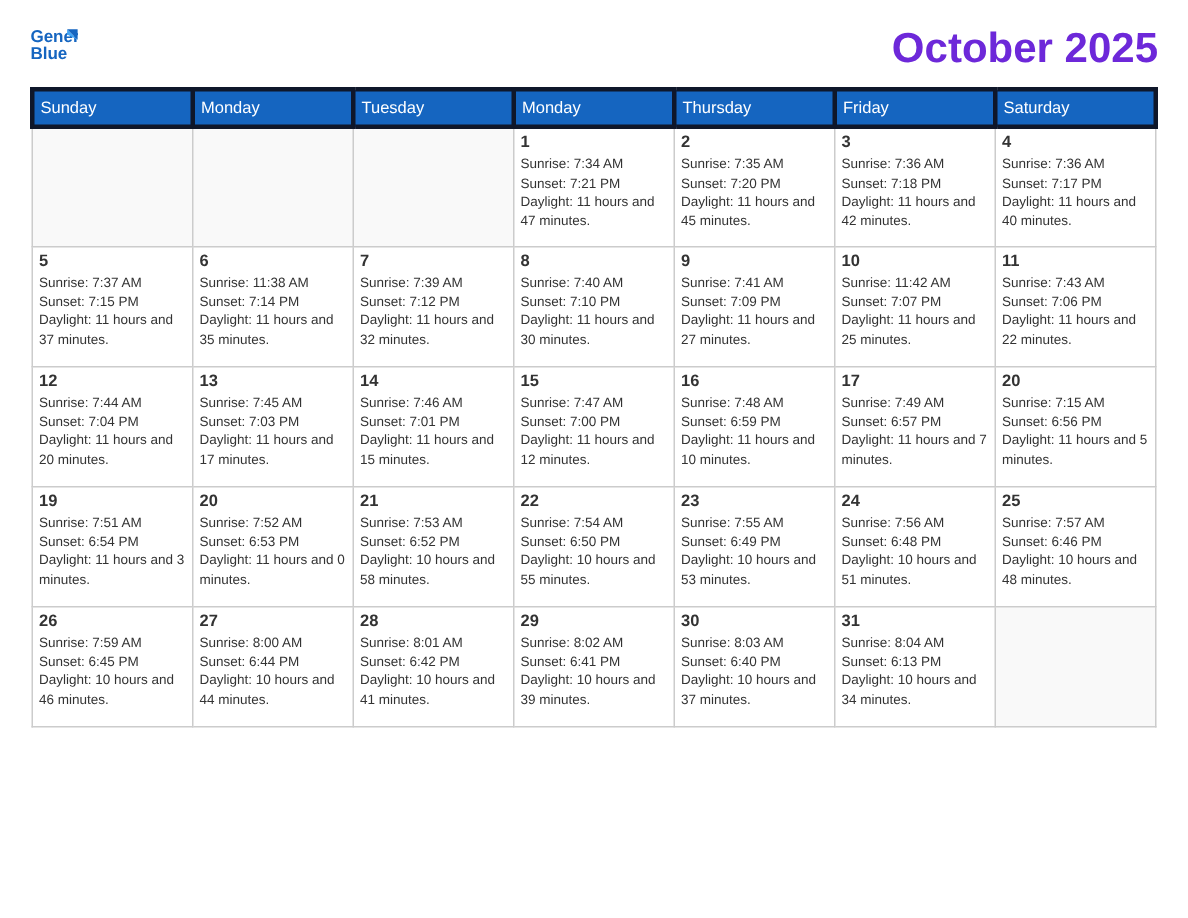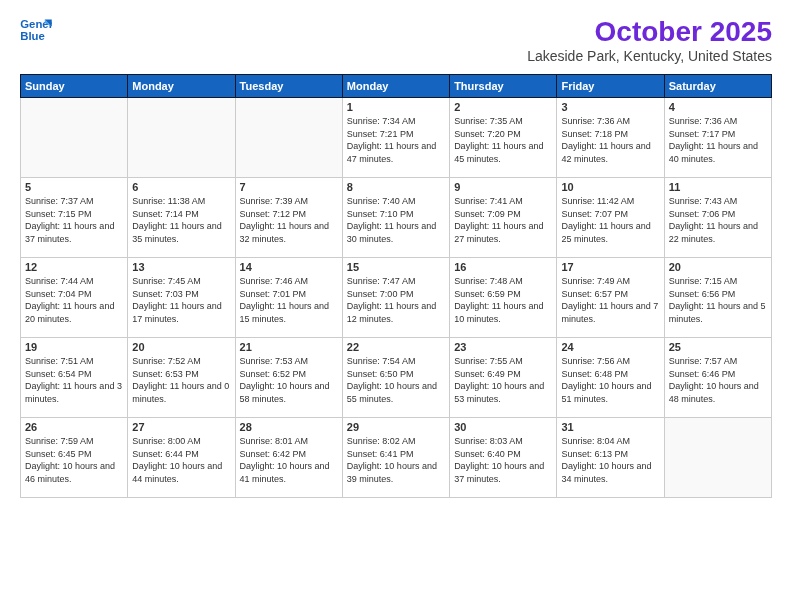--- a/index.html
+++ b/index.html
@@ -44,24 +44,24 @@
     }
     table {
       width: 100%;
       border-collapse: collapse;
       table-layout: fixed;
     }
     th {
       background-color: #1565C0;
       color: #fff;
       font-size: 11px;
-      font-weight: bold;
+      font-weight: normal;
       padding: 5px 4px;
       text-align: left;
-      border: 1px solid #0f172a;
+      border: 3px solid #0f172a;
     }
     td {
       vertical-align: top;
       border: 1px solid #ccc;
       padding: 3px 4px;
       font-size: 9.5px;
       color: #333;
       height: 80px;
       background: #fff;
     }
@@ -88,21 +88,20 @@
     <div class="logo">
       <svg class="logo-icon" viewBox="0 0 36 32">
         <text x="0" y="14" font-size="13" font-weight="bold" fill="#1565C0">General</text>
         <text x="0" y="27" font-size="13" font-weight="bold" fill="#1565C0">Blue</text>
         <polygon points="28,4 36,12 28,8" fill="#42a5f5"></polygon>
         <polygon points="28,4 36,4 36,12" fill="#1565C0"></polygon>
       </svg>
     </div>
     <div class="title-block">
       <h1>October 2025</h1>
-      <h2>Lakeside Park, Kentucky, United States</h2>
     </div>
   </div>
 
   <table>
     <thead>
       <tr>
         <th>Sunday</th>
         <th>Monday</th>
         <th>Tuesday</th>
         <th>Monday</th>

